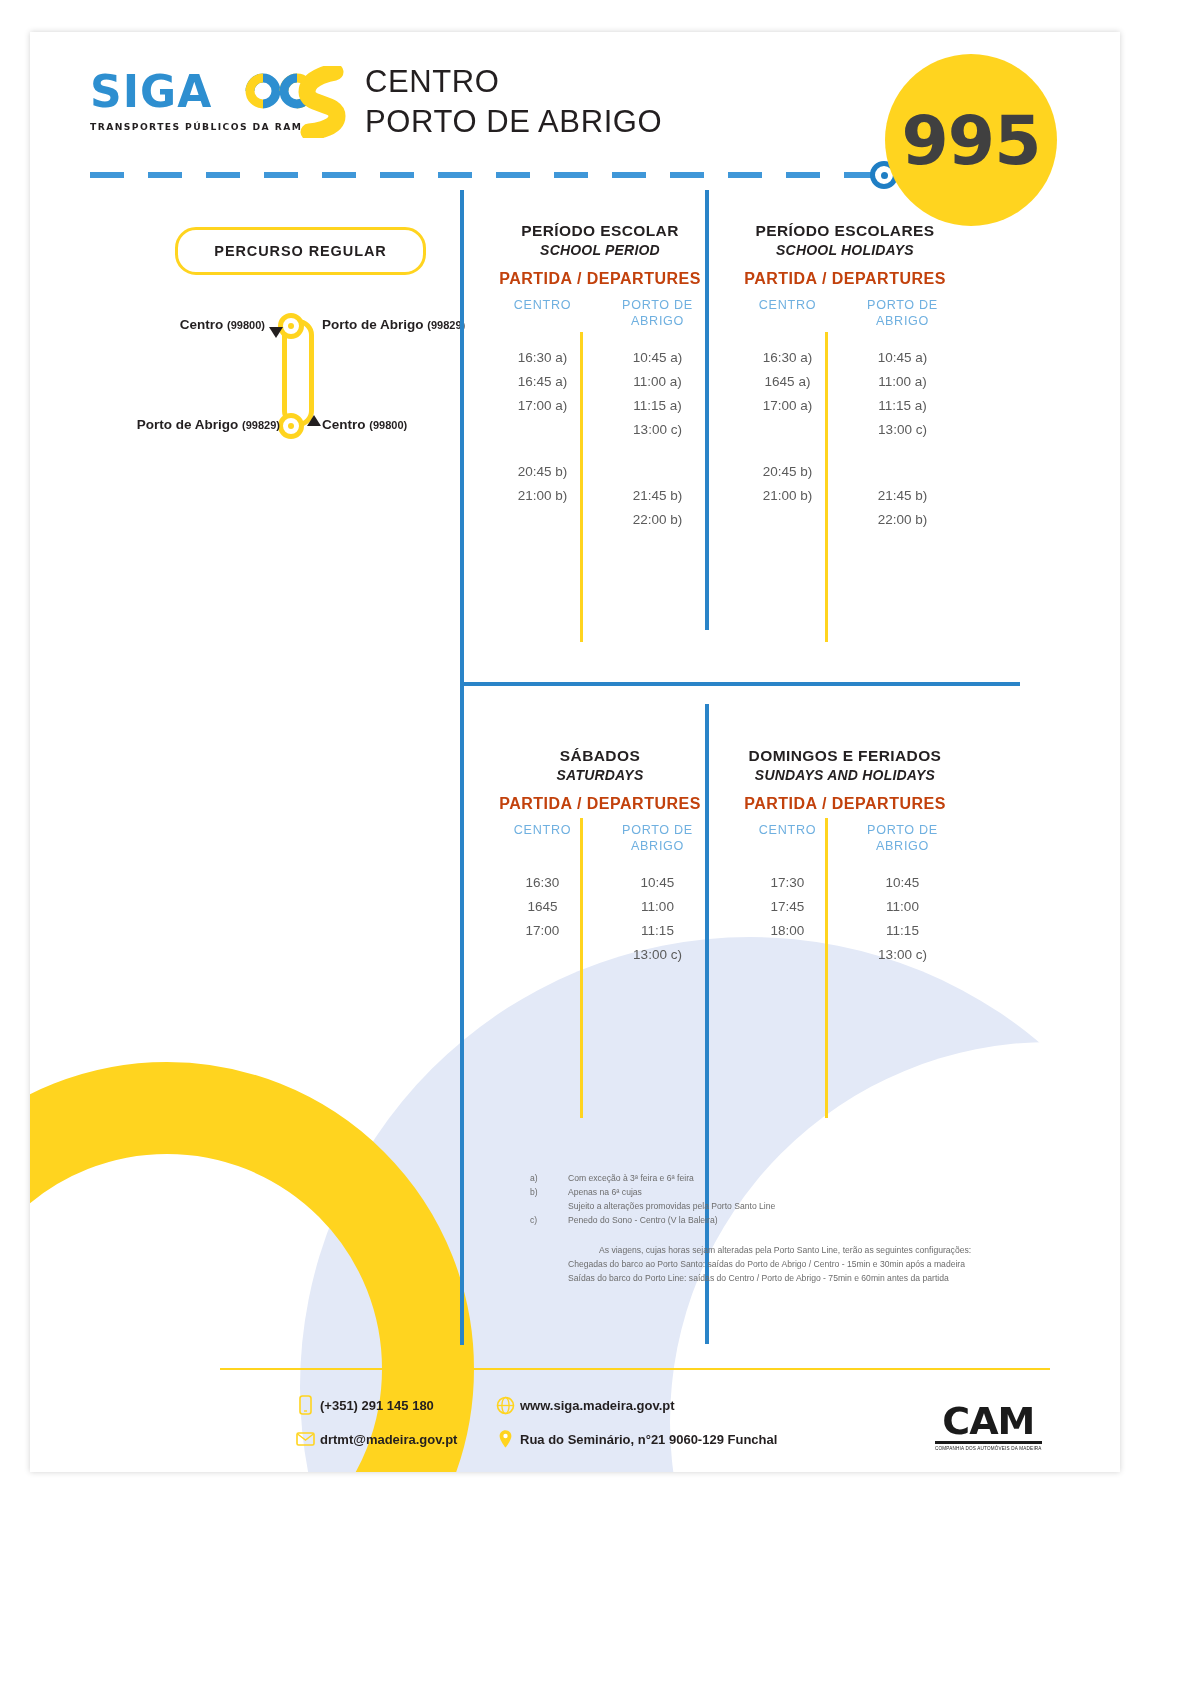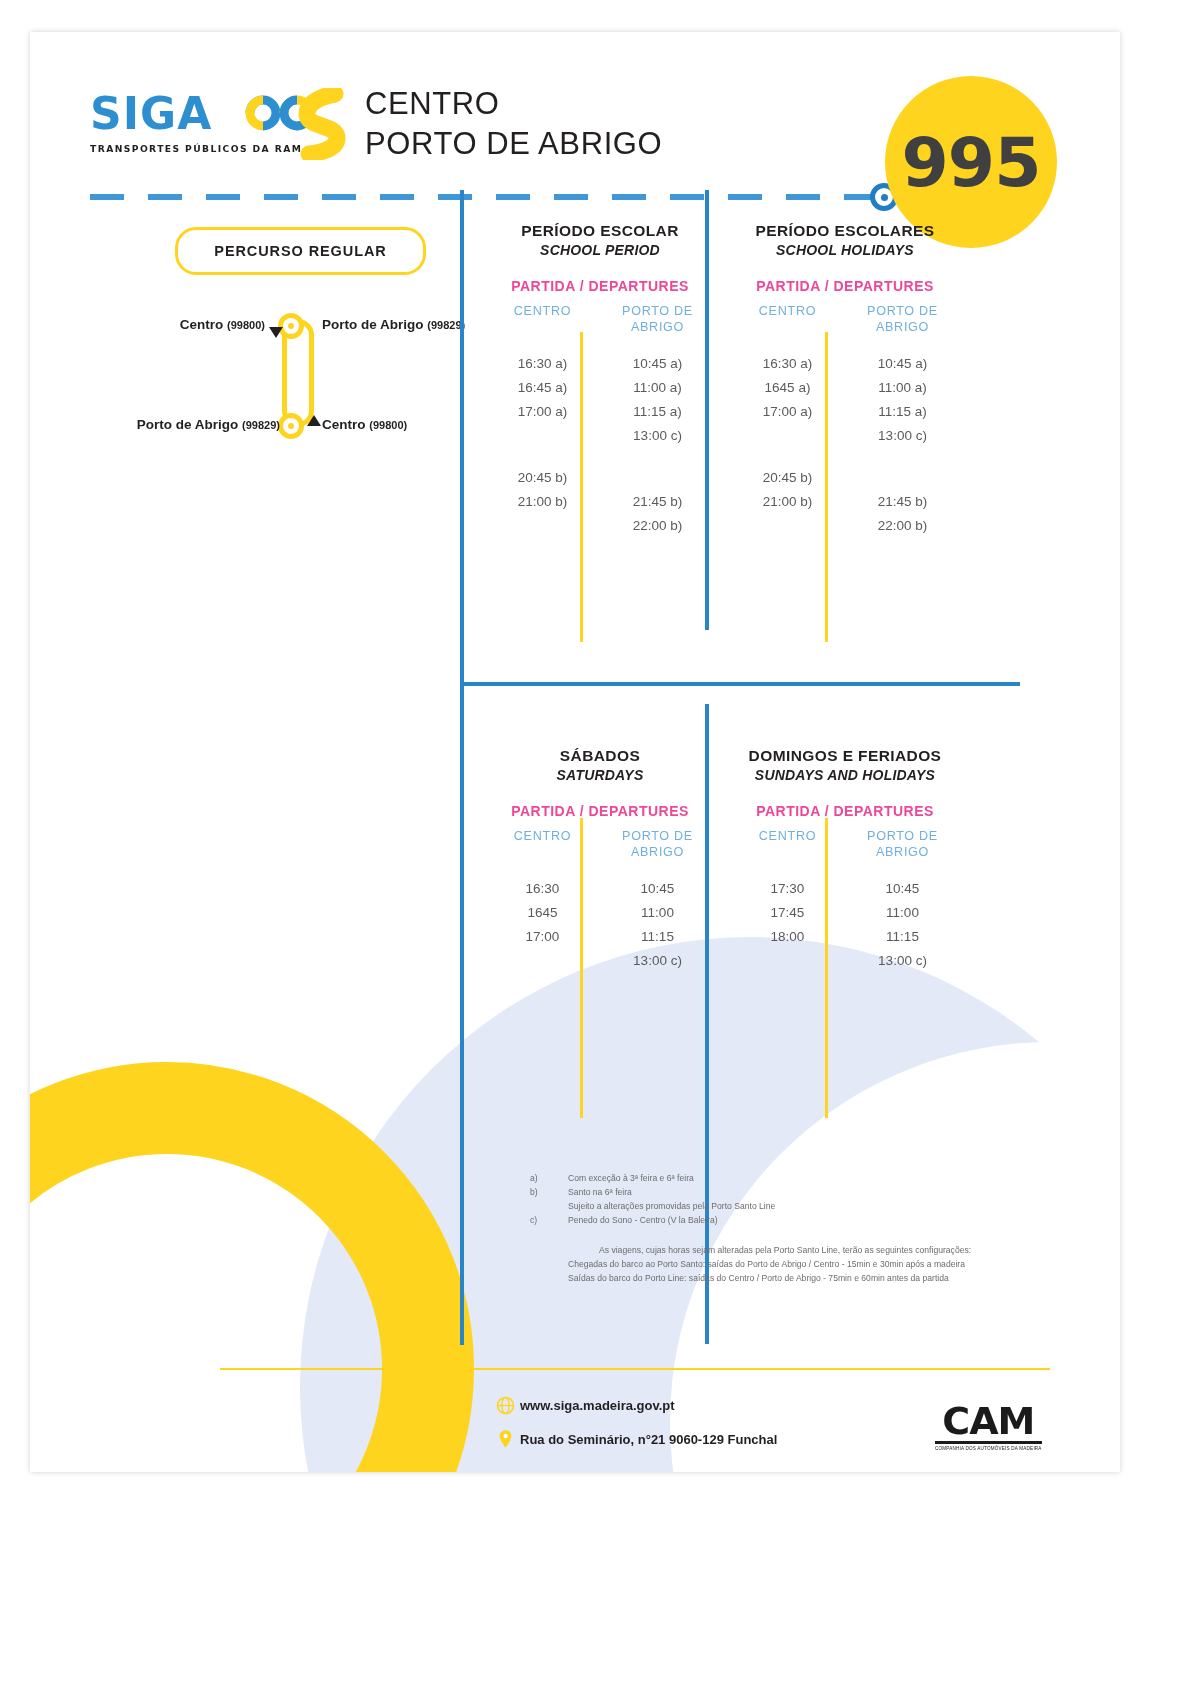--- a/index.html
+++ b/index.html
@@ -21,21 +21,21 @@
     position:absolute;left:640px;top:1010px;width:760px;height:760px;
     background:#ffffff;border-radius:50%;z-index:0;
   }
   .blob-ring{
     position:absolute;left:-170px;top:1030px;width:430px;height:430px;
     border-radius:50%;border:92px solid #ffd41f;z-index:0;
   }
   .content{position:relative;z-index:2;}
 
   
-  .header{position:absolute;left:0;top:0;width:1029px;height:160px;margin-top:22px;}
+  .header{position:absolute;left:0;top:0;width:1029px;height:160px;}
   .siga-logo{position:absolute;left:60px;top:38px;width:250px;}
   .siga-word{font-weight:bold;font-size:44px;color:#2e8fd0;letter-spacing:1px;
     font-family:"DejaVu Sans",sans-serif;line-height:1;display:inline-block;}
   .siga-mark{position:absolute;left:152px;top:-4px;width:78px;height:50px;}
   .siga-sub{font-size:9.2px;font-weight:bold;color:#231f20;letter-spacing:1.4px;
     margin-top:7px;font-family:"DejaVu Sans",sans-serif;}
   .s-glyph{position:absolute;left:265px;top:34px;width:56px;height:72px;}
   .route-title{position:absolute;left:335px;top:30px;color:#231f20;
     font-size:31px;line-height:1.30;letter-spacing:.6px;}
   .route-title div{white-space:nowrap;}
@@ -82,21 +82,21 @@
 
   
   .vdiv{position:absolute;background:#2a84c8;width:4px;}
   .hdiv{position:absolute;background:#2a84c8;height:4px;}
   .vdiv-y{position:absolute;background:#ffd41f;width:3px;}
 
   .tt{position:absolute;width:230px;text-align:center;}
   .tt .ttl{font-size:15.5px;font-weight:bold;color:#231f20;letter-spacing:.4px;white-space:nowrap;}
   .tt .sub{font-size:14px;font-style:italic;font-weight:bold;color:#231f20;
     letter-spacing:.2px;margin-top:2px;white-space:nowrap;}
-  .tt .dep{font-size:14px;font-weight:bold;color:#ec4899;letter-spacing:.5px;margin-top:20px;}
+  .tt .dep{font-size:16px;font-weight:bold;color:#c2410c;letter-spacing:.5px;margin-top:12px;}
   .cols{display:flex;margin-top:10px;}
   .col{width:50%;}
   .col .ch{font-size:12.6px;color:#6fb0e0;letter-spacing:.7px;line-height:1.25;min-height:34px;}
   .col .time{font-size:13.5px;color:#5b5b5b;line-height:1.78;margin-top:14px;}
   .col .time .gap{display:block;height:42px;}
 
   
   .notes{position:absolute;left:500px;top:1140px;width:520px;color:#6d6d6d;font-size:8.6px;
     line-height:1.62;}
   .notes .row{display:flex;}
@@ -311,21 +311,21 @@
         </div>
       </div>
 
       <div class="notes">
         <div class="row">
           <span class="k">a)</span>
           <p>Com exceção à 3ª feira e 6ª feira</p>
         </div>
         <div class="row">
           <span class="k">b)</span>
-          <p>Santo na 6ª feira</p>
+          <p>Apenas na 6ª cujas</p>
         </div>
         <div class="row">
           <span class="k"></span>
           <p>Sujeito a alterações promovidas pela Porto Santo Line</p>
         </div>
         <div class="row">
           <span class="k">c)</span>
           <p>Penedo do Sono - Centro (V la Baleira)</p>
         </div>
         <div class="row para">
@@ -338,20 +338,40 @@
         </div>
         <div class="row">
           <span class="k"></span>
           <p>Saídas do barco do Porto Line: saídas do Centro / Porto de Abrigo - 75min e 60min antes da partida</p>
         </div>
       </div>
 
       <div class="footrule"></div>
       <div class="footer">
 
+        <div class="fcol c1">
+          <div class="fitem">
+            <span class="fico">
+              <svg width="13" height="20" viewBox="0 0 13 20">
+                <rect x="1" y="1" width="11" height="18" rx="2.5" fill="none" stroke="#ffd41f" stroke-width="1.6"></rect>
+                <line x1="5" y1="16" x2="8" y2="16" stroke="#ffd41f" stroke-width="1.4"></line>
+              </svg>
+            </span>
+            <span class="ftxt">(+351) 291 145 180</span>
+          </div>
+          <div class="fitem">
+            <span class="fico">
+              <svg width="19" height="14" viewBox="0 0 19 14">
+                <rect x="1" y="1" width="17" height="12" rx="1.5" fill="none" stroke="#ffd41f" stroke-width="1.6"></rect>
+                <path d="M1.6 2 9.5 8 17.4 2" fill="none" stroke="#ffd41f" stroke-width="1.4"></path>
+              </svg>
+            </span>
+            <span class="ftxt">drtmt@madeira.gov.pt</span>
+          </div>
+        </div>
 
         <div class="fcol c2">
           <div class="fitem">
             <span class="fico">
               <svg width="19" height="19" viewBox="0 0 19 19">
                 <circle cx="9.5" cy="9.5" r="8" fill="none" stroke="#ffd41f" stroke-width="1.6"></circle>
                 <ellipse cx="9.5" cy="9.5" rx="3.6" ry="8" fill="none" stroke="#ffd41f" stroke-width="1.3"></ellipse>
                 <line x1="1.5" y1="9.5" x2="17.5" y2="9.5" stroke="#ffd41f" stroke-width="1.3"></line>
               </svg>
             </span>

